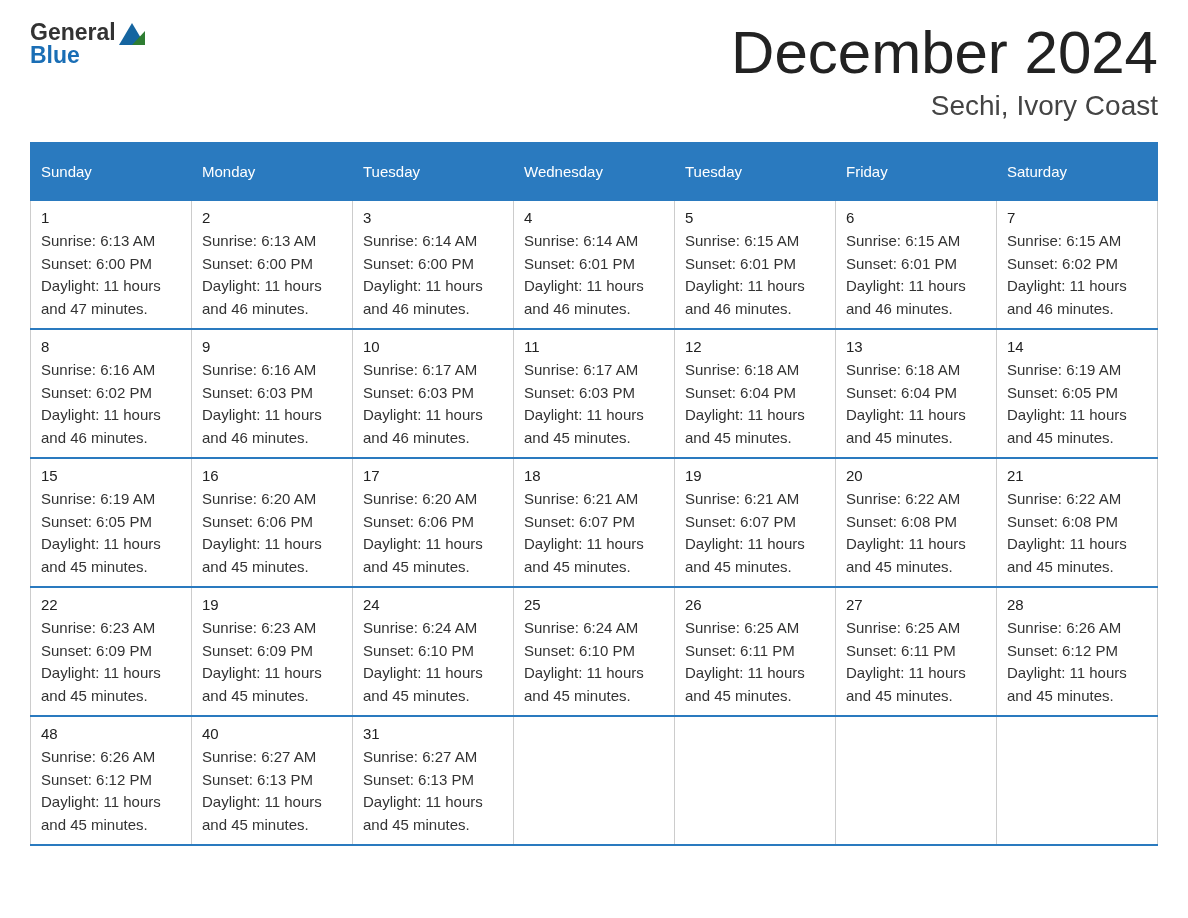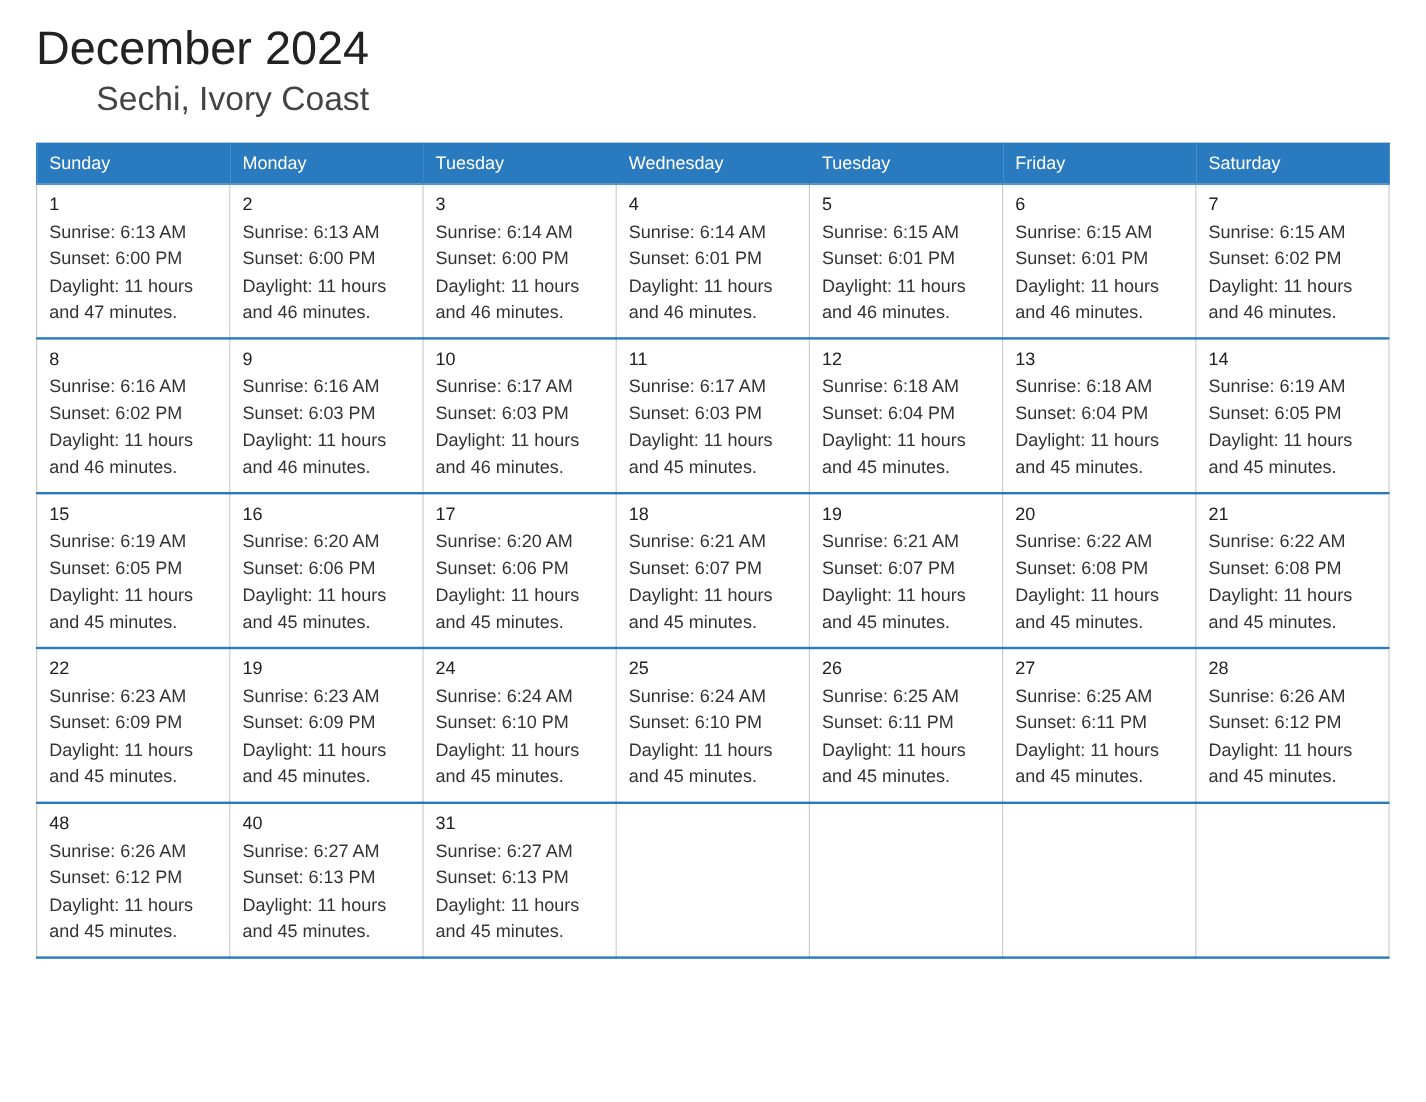--- a/index.html
+++ b/index.html
@@ -18,40 +18,40 @@
     }
     .logo {
       display: flex;
       align-items: center;
       gap: 4px;
     }
     .title-block {
       text-align: right;
     }
     .month-title {
-      font-size: 39px;
+      font-size: 60px;
       font-weight: normal;
       color: #222;
       line-height: 1.1;
     }
     .location-title {
       font-size: 28px;
       color: #444;
       margin-top: 4px;
     }
     table {
       width: 100%;
       border-collapse: collapse;
     }
     thead tr th {
       background-color: #2a7abf;
       color: #fff;
       font-size: 15px;
       font-weight: normal;
-      padding: 8px 10px;
+      padding: 20px 10px;
       text-align: left;
       border: 1px solid #2a7abf;
     }
     tbody tr td {
       vertical-align: top;
       padding: 8px 10px;
       border: 1px solid #ccc;
       font-size: 13px;
       color: #333;
       min-height: 90px;
@@ -72,20 +72,32 @@
       color: #333;
     }
     .empty-cell {
       background: #fff;
     }
   </style>
 </head>
 <body>
 
 <div class="header">
+  <div class="logo">
+<div style="line-height:1.1">
+  <div style="display:flex;align-items:center;">
+    <span style="font-size:23px;font-weight:bold;color:#333;">General</span>
+    <svg width="26" height="22" viewBox="0 0 26 22" xmlns="http://www.w3.org/2000/svg" style="margin-left:3px;margin-top:2px">
+      <polygon points="0,22 13,0 26,22" fill="#1565a0"></polygon>
+      <polygon points="13,22 26,22 26,8" fill="#2e7d32"></polygon>
+    </svg>
+  </div>
+  <div style="font-size:23px;font-weight:bold;color:#1a6eb5;margin-top:-2px;">Blue</div>
+</div>
+</div>
   <div class="title-block">
     <div class="month-title">December 2024</div>
     <div class="location-title">Sechi, Ivory Coast</div>
   </div>
 </div>
 
 <table>
   <thead>
     <tr>
 

